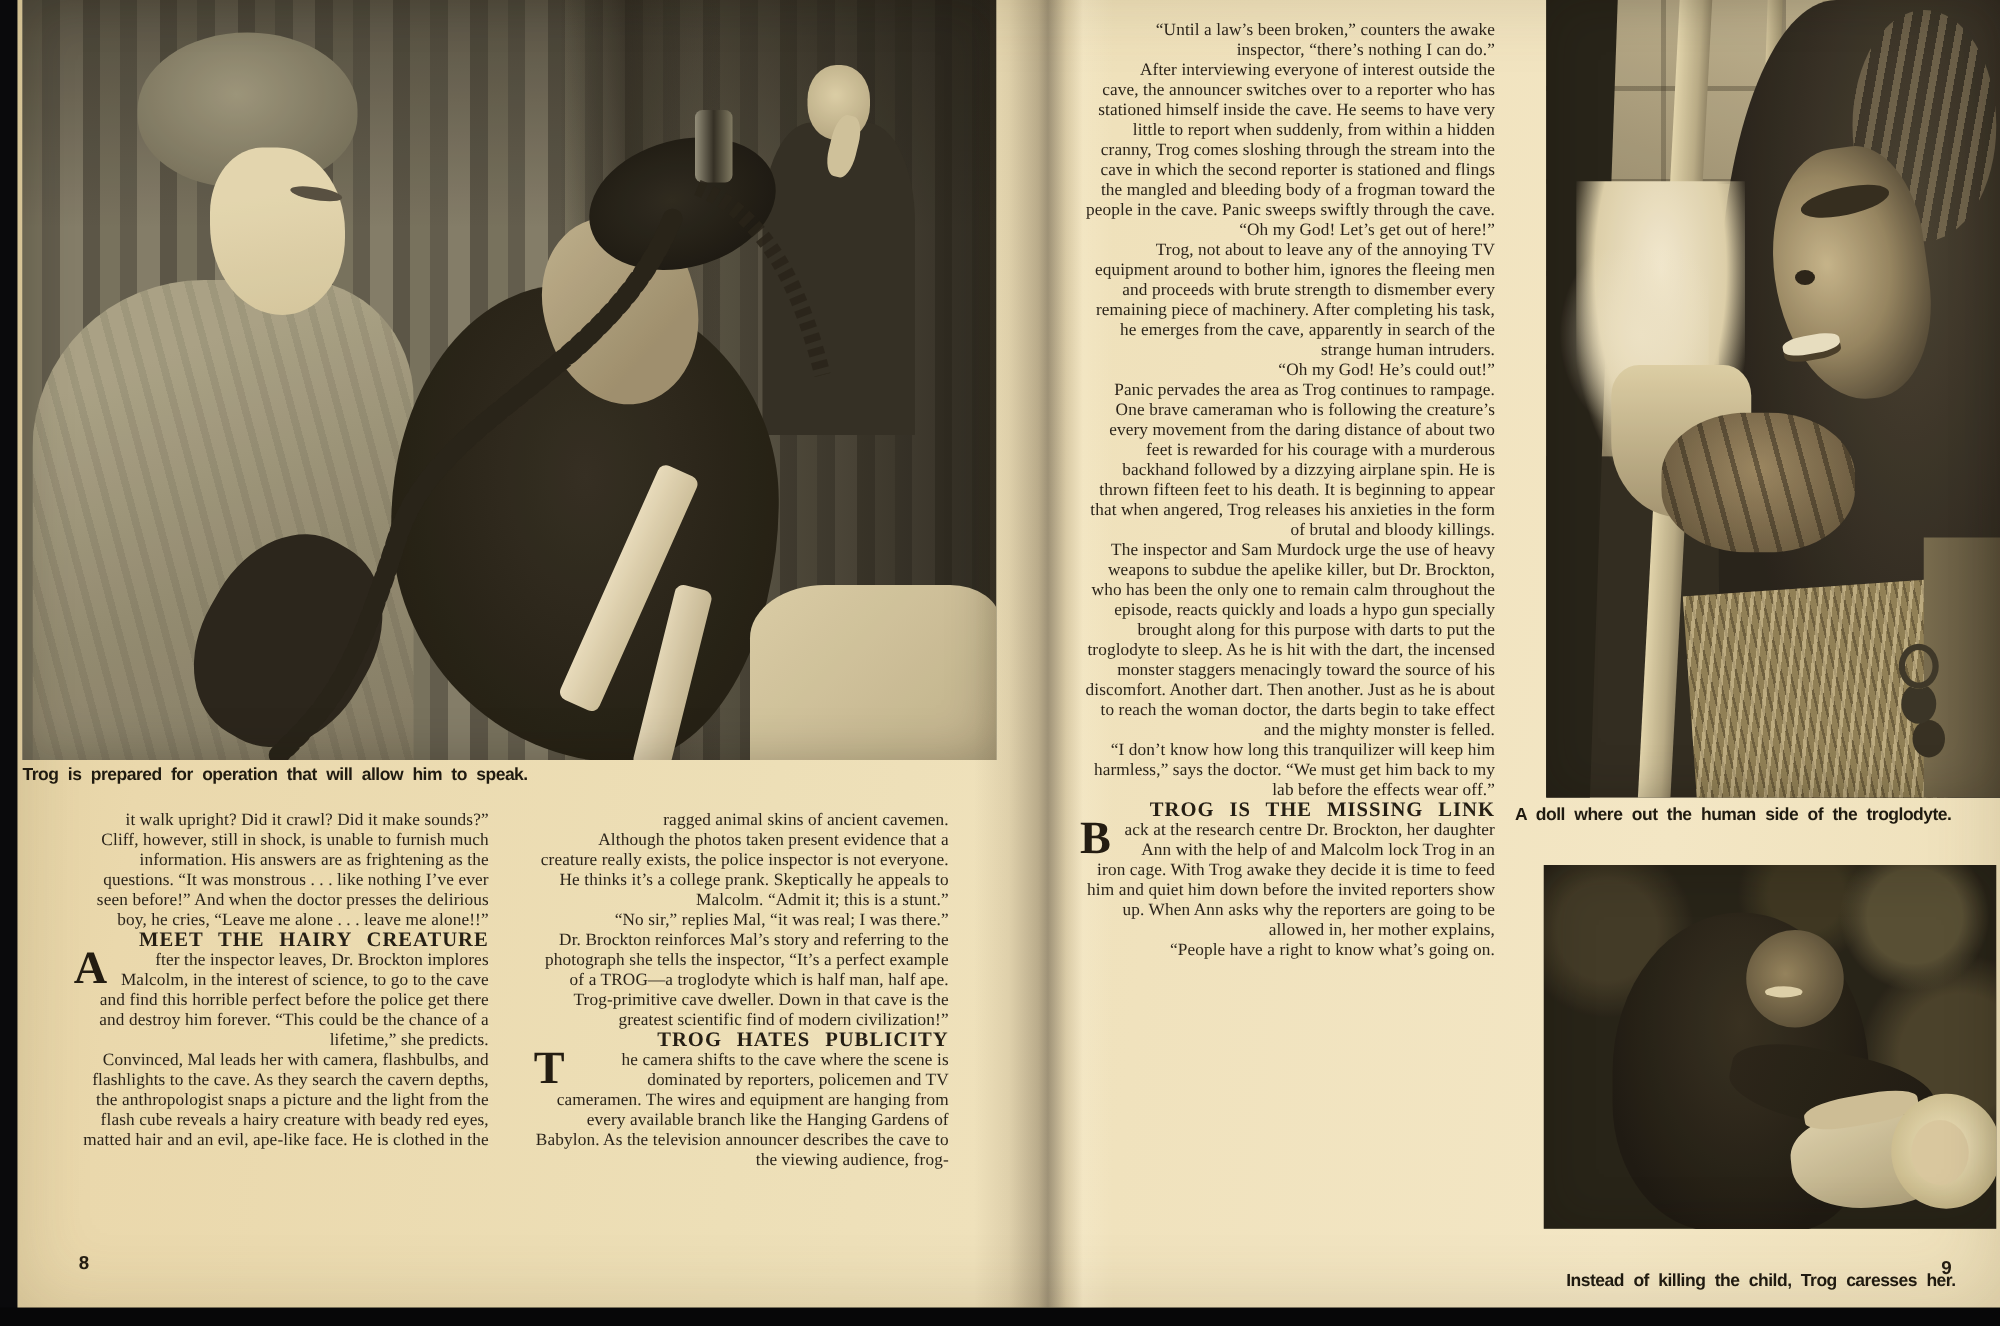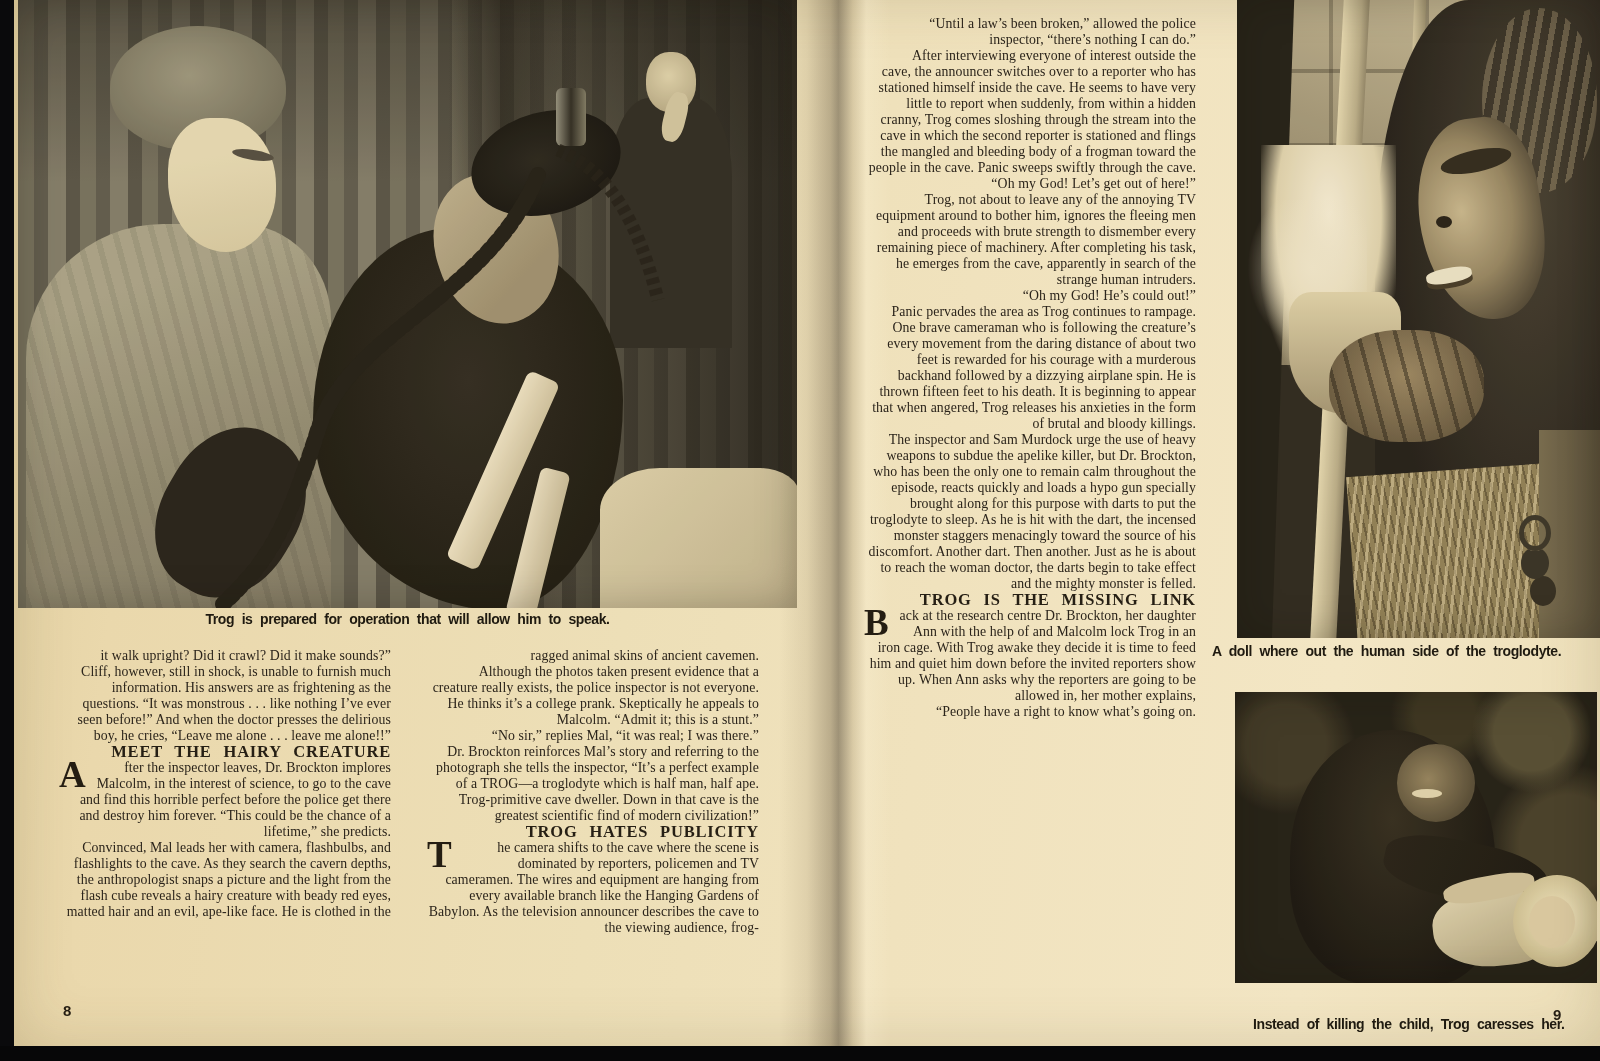--- a/index.html
+++ b/index.html
@@ -99,21 +99,21 @@
   .child-body{left:198px;top:198px;width:125px;height:76px;background:linear-gradient(160deg,#ded3b0,#a89b77);border-radius:40% 50% 40% 50%;transform:rotate(-6deg);}
   .child-arm{left:208px;top:184px;width:92px;height:24px;background:#ccbe98;border-radius:40%;transform:rotate(-10deg);}
   .child-hair{left:278px;top:183px;width:88px;height:92px;background:radial-gradient(circle at 50% 45%,#f1e7c3,#c8ba8d 72%);border-radius:50%;}
   .child-face{left:294px;top:204px;width:46px;height:52px;background:#dac9a2;border-radius:50%;}
 
   
   .photo-caption{
     position:absolute;font-family:"Liberation Sans",sans-serif;font-weight:bold;
     font-size:14px;letter-spacing:-.4px;word-spacing:4px;color:#1f1a10;white-space:nowrap;
   }
-  .cap-op{left:4px;top:611px;width:779px;text-align:center;}
+  .cap-op{left:4px;top:611px;width:779px;}
   .cap-doll{left:1198px;top:643px;}
   .cap-child{left:1239px;top:1016px;}
   .col{position:absolute;text-align:justify;color:#2b241b;font-size:13.8px;line-height:16px;letter-spacing:.1px;}
   .col p{margin:0;text-align:right;}
   .col p.ind{text-indent:18px;}
   .section-heading{
     margin:13px 0 11px;text-align:center;font-weight:bold;font-size:16.5px;
     letter-spacing:.8px;word-spacing:7px;color:#261f14;text-indent:0;
   }
   .dropcap{float:left;font-size:37px;line-height:28px;font-weight:bold;padding:1px 5px 0 0;color:#241d12;}
@@ -174,27 +174,28 @@
     <p class="ind">Dr. Brockton reinforces Mal’s story and referring to the photograph she tells the inspector, “It’s a perfect example of a TROG—a troglodyte which is half man, half ape. Trog-primitive cave dweller. Down in that cave is the greatest scientific find of modern civilization!”</p>
     <p class="section-heading">TROG HATES PUBLICITY</p>
     <p><span class="dropcap">T</span><span>he camera shifts to the cave where the scene is dominated by reporters, policemen and TV cameramen. The wires and equipment are hanging from every available branch like the Hanging Gardens of Babylon. As the television announcer describes the cave to the viewing audience, frog-</span></p>
   </div>
 
   <div class="page-number pn-8">8</div>
 
   <div class="gutter"></div>
 
   <div class="col col-right">
-    <p class="ind">“Until a law’s been broken,” allowed the police inspector, “there’s nothing I can do.”</p>
+    <p class="ind">“Until a law’s been broken,” counters the awake inspector, “there’s nothing I can do.”</p>
     <p class="ind">After interviewing everyone of interest outside the cave, the announcer switches over to a reporter who has stationed himself inside the cave. He seems to have very little to report when suddenly, from within a hidden cranny, Trog comes sloshing through the stream into the cave in which the second reporter is stationed and flings the mangled and bleeding body of a frogman toward the people in the cave. Panic sweeps swiftly through the cave.</p>
     <p class="ind">“Oh my God! Let’s get out of here!”</p>
     <p class="ind">Trog, not about to leave any of the annoying TV equipment around to bother him, ignores the fleeing men and proceeds with brute strength to dismember every remaining piece of machinery. After completing his task, he emerges from the cave, apparently in search of the strange human intruders.</p>
     <p class="ind">“Oh my God! He’s could out!”</p>
     <p class="ind">Panic pervades the area as Trog continues to rampage. One brave cameraman who is following the creature’s every movement from the daring distance of about two feet is rewarded for his courage with a murderous backhand followed by a dizzying airplane spin. He is thrown fifteen feet to his death. It is beginning to appear that when angered, Trog releases his anxieties in the form of brutal and bloody killings.</p>
     <p class="ind">The inspector and Sam Murdock urge the use of heavy weapons to subdue the apelike killer, but Dr. Brockton, who has been the only one to remain calm throughout the episode, reacts quickly and loads a hypo gun specially brought along for this purpose with darts to put the troglodyte to sleep. As he is hit with the dart, the incensed monster staggers menacingly toward the source of his discomfort. Another dart. Then another. Just as he is about to reach the woman doctor, the darts begin to take effect and the mighty monster is felled.</p>
+    <p class="ind">“I don’t know how long this tranquilizer will keep him harmless,” says the doctor. “We must get him back to my lab before the effects wear off.”</p>
     <p class="section-heading">TROG IS THE MISSING LINK</p>
     <p><span class="dropcap">B</span><span>ack at the research centre Dr. Brockton, her daughter Ann with the help of and Malcolm lock Trog in an iron cage. With Trog awake they decide it is time to feed him and quiet him down before the invited reporters show up. When Ann asks why the reporters are going to be allowed in, her mother explains,</span></p>
     <p class="ind">“People have a right to know what’s going on.</p>
   </div>
 
   <div class="photo photo-doll">
     <div class="shape tile-wall"></div>
     <div class="shape window-dark"></div>
     <div class="shape cage-bar b1"></div>
     <div class="shape cage-bar b2"></div>

